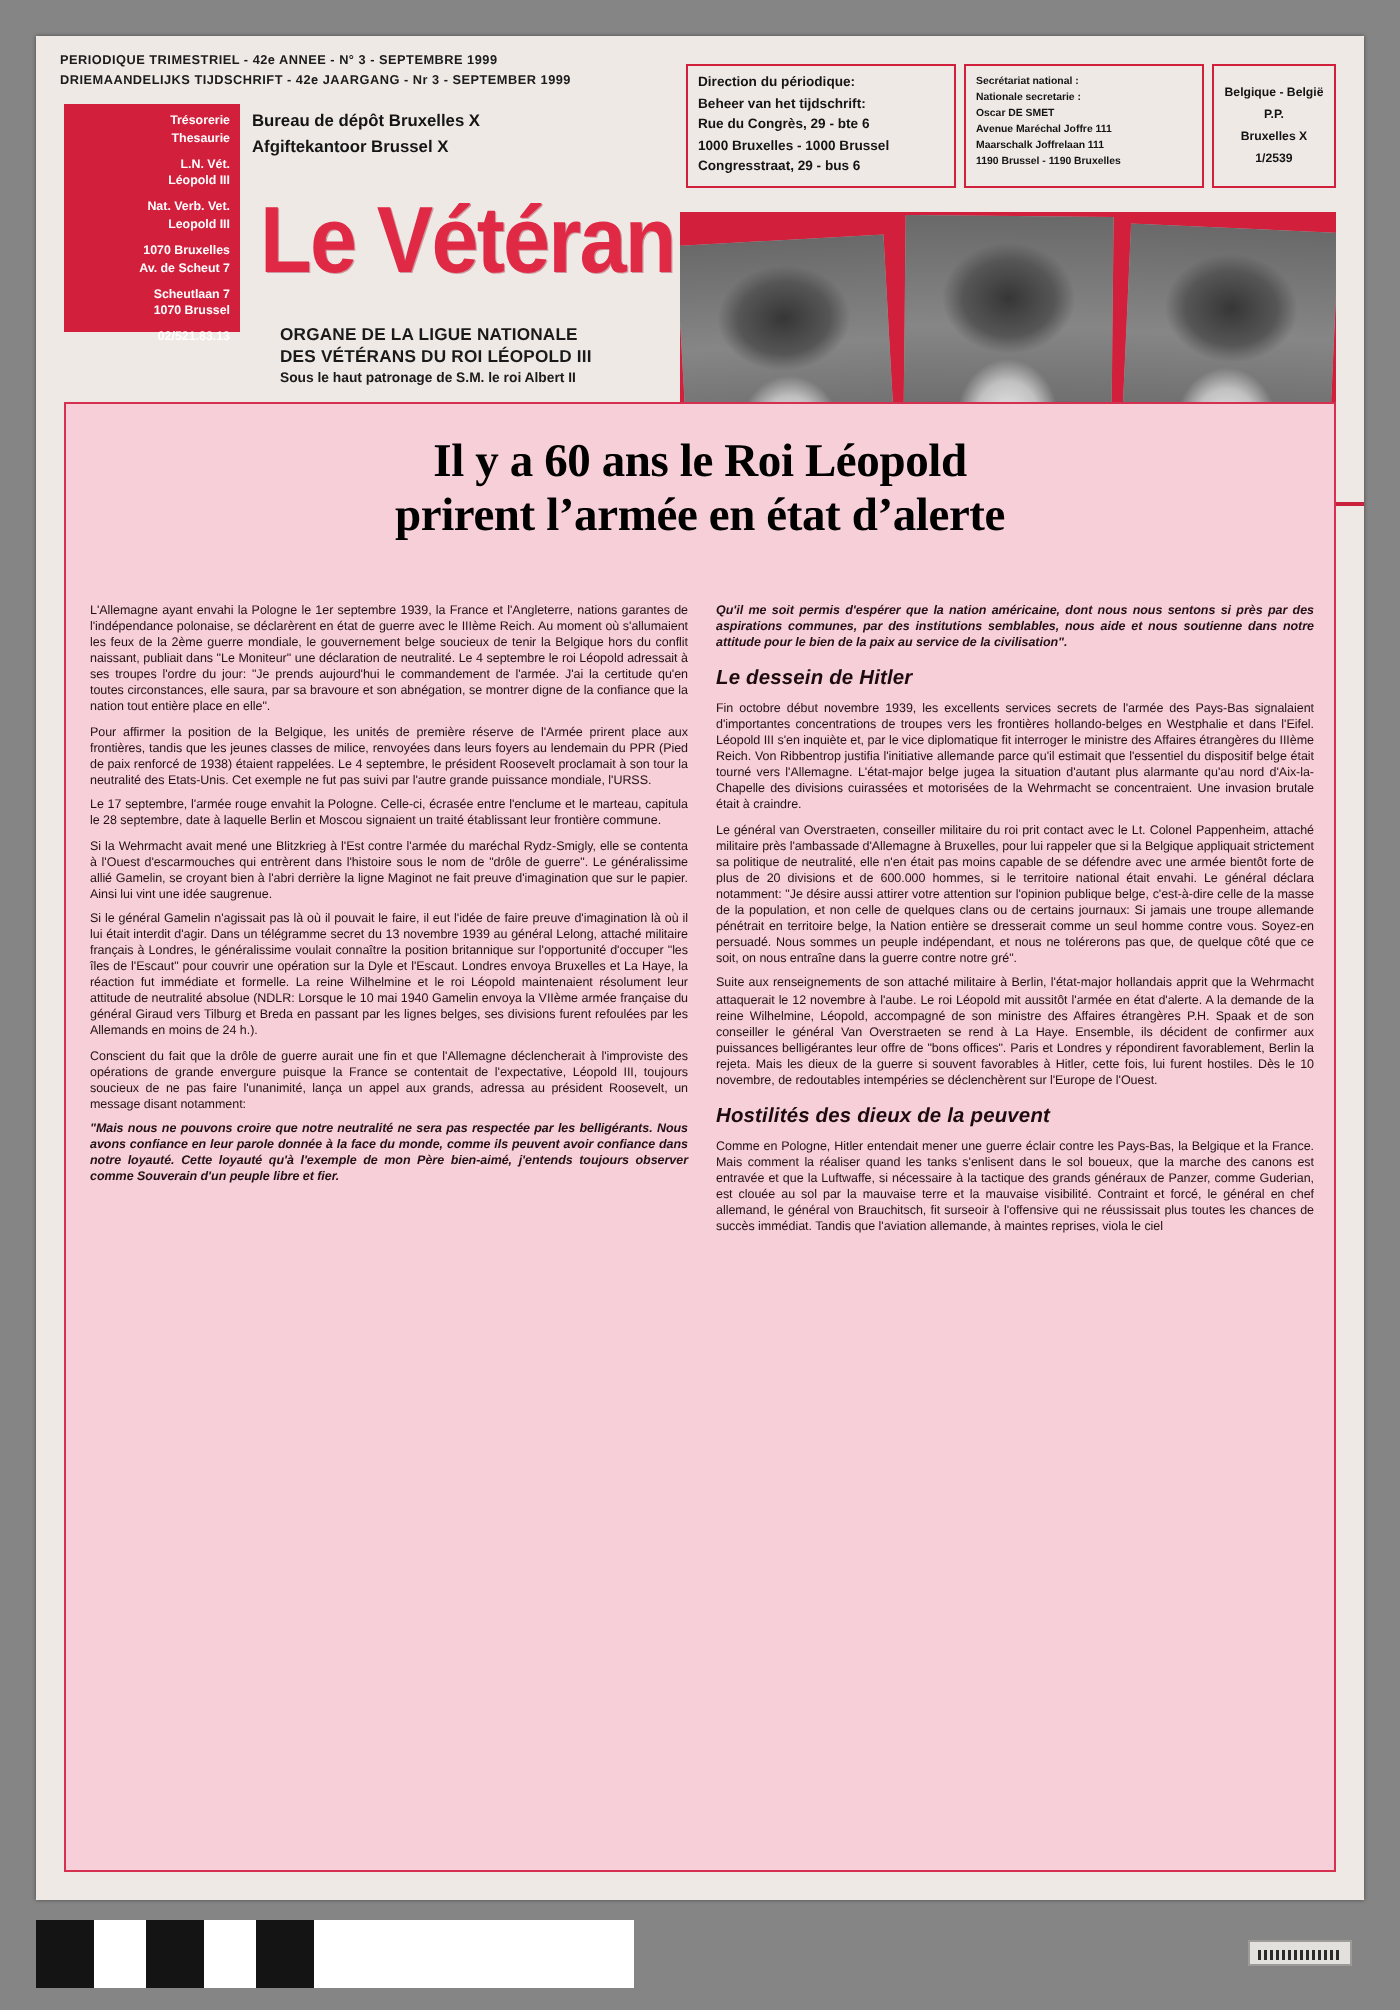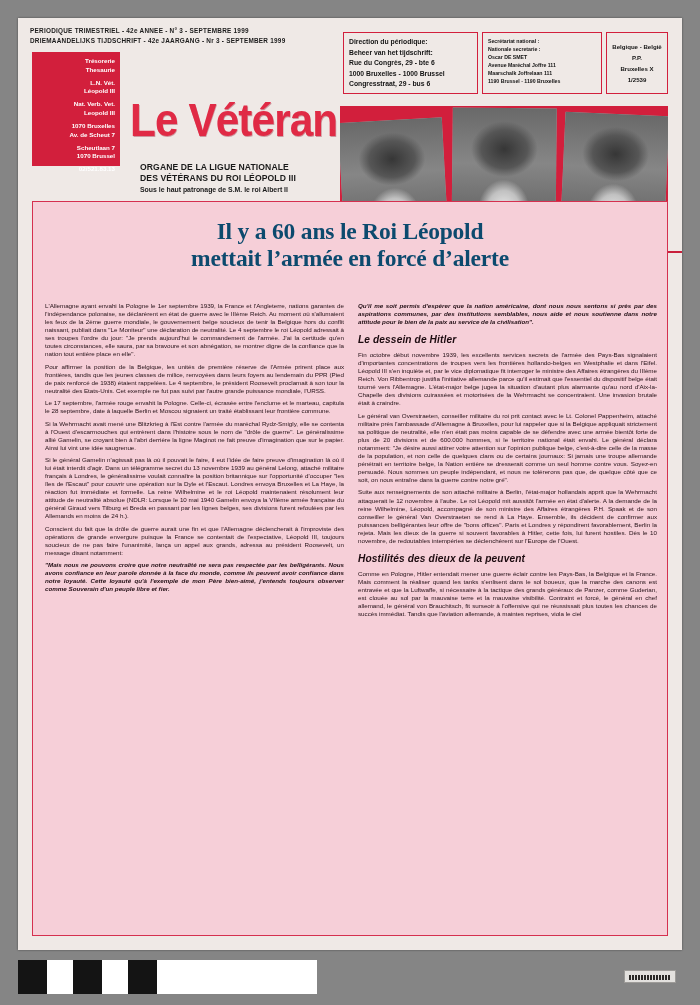--- a/index.html
+++ b/index.html
@@ -121,21 +121,21 @@
   #article {
     position: absolute; left: 14px; top: 183px; width: 636px; height: 735px;
     background: #f6cfd8;
     border: 1.4px solid #d5304f;
   }
   #headline {
     margin: 16px 26px 4px 26px;
     text-align: center;
     font-family: "Liberation Serif", serif;
     font-weight: bold;
-    color: #0c4a6e;
+    color: #000000;
     font-size: 23.5px;
     line-height: 27px;
     letter-spacing: -.2px;
   }
   #cols {
     position: absolute; left: 12px; top: 100px; width: 612px; height: 625px;
     display: flex; gap: 14px;
   }
   .col { width: 299px; }
   .col p {
@@ -201,20 +201,24 @@
         <div>1070 Bruxelles</div>
         <div>Av. de Scheut 7</div>
       </div>
       <div class="grp">
         <div>Scheutlaan 7</div>
         <div>1070 Brussel</div>
       </div>
       <div>02/521.83.13</div>
     </div>
 
+    <div class="deposit">
+      <div>Bureau de dépôt Bruxelles X</div>
+      <div>Afgiftekantoor Brussel X</div>
+    </div>
 
     <div class="abox" id="box-direction">
       <div>Direction du périodique:</div>
       <div>Beheer van het tijdschrift:</div>
       <div>Rue du Congrès, 29 - bte 6</div>
       <div>1000 Bruxelles - 1000 Brussel</div>
       <div>Congresstraat, 29 - bus 6</div>
     </div>
 
     <div class="abox" id="box-secretariat">
@@ -263,21 +267,21 @@
       <div class="photo" id="photo-3">
         <div class="face"></div>
         <div class="shoulder"></div>
         <div class="collar"></div>
       </div>
     </div>
 
     <div id="article">
       <div id="headline">
         <span>Il y a 60 ans le Roi Léopold</span><br>
-        <span>mettait l’armée en forcé d’alerte</span>
+        <span>prirent l’armée en état d’alerte</span>
       </div>
       <div id="cols">
         <div class="col" id="col-left">
             <p>L'Allemagne ayant envahi la Pologne le 1er septembre 1939, la France et l'Angleterre, nations garantes de l'indépendance polonaise, se déclarèrent en état de guerre avec le IIIème Reich. Au moment où s'allumaient les feux de la 2ème guerre mondiale, le gouvernement belge soucieux de tenir la Belgique hors du conflit naissant, publiait dans "Le Moniteur" une déclaration de neutralité. Le 4 septembre le roi Léopold adressait à ses troupes l'ordre du jour: "Je prends aujourd'hui le commandement de l'armée. J'ai la certitude qu'en toutes circonstances, elle saura, par sa bravoure et son abnégation, se montrer digne de la confiance que la nation tout entière place en elle".</p>
             <p>Pour affirmer la position de la Belgique, les unités de première réserve de l'Armée prirent place aux frontières, tandis que les jeunes classes de milice, renvoyées dans leurs foyers au lendemain du PPR (Pied de paix renforcé de 1938) étaient rappelées. Le 4 septembre, le président Roosevelt proclamait à son tour la neutralité des Etats-Unis. Cet exemple ne fut pas suivi par l'autre grande puissance mondiale, l'URSS.</p>
             <p>Le 17 septembre, l'armée rouge envahit la Pologne. Celle-ci, écrasée entre l'enclume et le marteau, capitula le 28 septembre, date à laquelle Berlin et Moscou signaient un traité établissant leur frontière commune.</p>
             <p>Si la Wehrmacht avait mené une Blitzkrieg à l'Est contre l'armée du maréchal Rydz-Smigly, elle se contenta à l'Ouest d'escarmouches qui entrèrent dans l'histoire sous le nom de "drôle de guerre". Le généralissime allié Gamelin, se croyant bien à l'abri derrière la ligne Maginot ne fait preuve d'imagination que sur le papier. Ainsi lui vint une idée saugrenue.</p>
             <p>Si le général Gamelin n'agissait pas là où il pouvait le faire, il eut l'idée de faire preuve d'imagination là où il lui était interdit d'agir. Dans un télégramme secret du 13 novembre 1939 au général Lelong, attaché militaire français à Londres, le généralissime voulait connaître la position britannique sur l'opportunité d'occuper "les îles de l'Escaut" pour couvrir une opération sur la Dyle et l'Escaut. Londres envoya Bruxelles et La Haye, la réaction fut immédiate et formelle. La reine Wilhelmine et le roi Léopold maintenaient résolument leur attitude de neutralité absolue (NDLR: Lorsque le 10 mai 1940 Gamelin envoya la VIIème armée française du général Giraud vers Tilburg et Breda en passant par les lignes belges, ses divisions furent refoulées par les Allemands en moins de 24 h.).</p>
             <p>Conscient du fait que la drôle de guerre aurait une fin et que l'Allemagne déclencherait à l'improviste des opérations de grande envergure puisque la France se contentait de l'expectative, Léopold III, toujours soucieux de ne pas faire l'unanimité, lança un appel aux grands, adressa au président Roosevelt, un message disant notamment:</p>
             <p class="q">"Mais nous ne pouvons croire que notre neutralité ne sera pas respectée par les belligérants. Nous avons confiance en leur parole donnée à la face du monde, comme ils peuvent avoir confiance dans notre loyauté. Cette loyauté qu'à l'exemple de mon Père bien-aimé, j'entends toujours observer comme Souverain d'un peuple libre et fier.</p>

